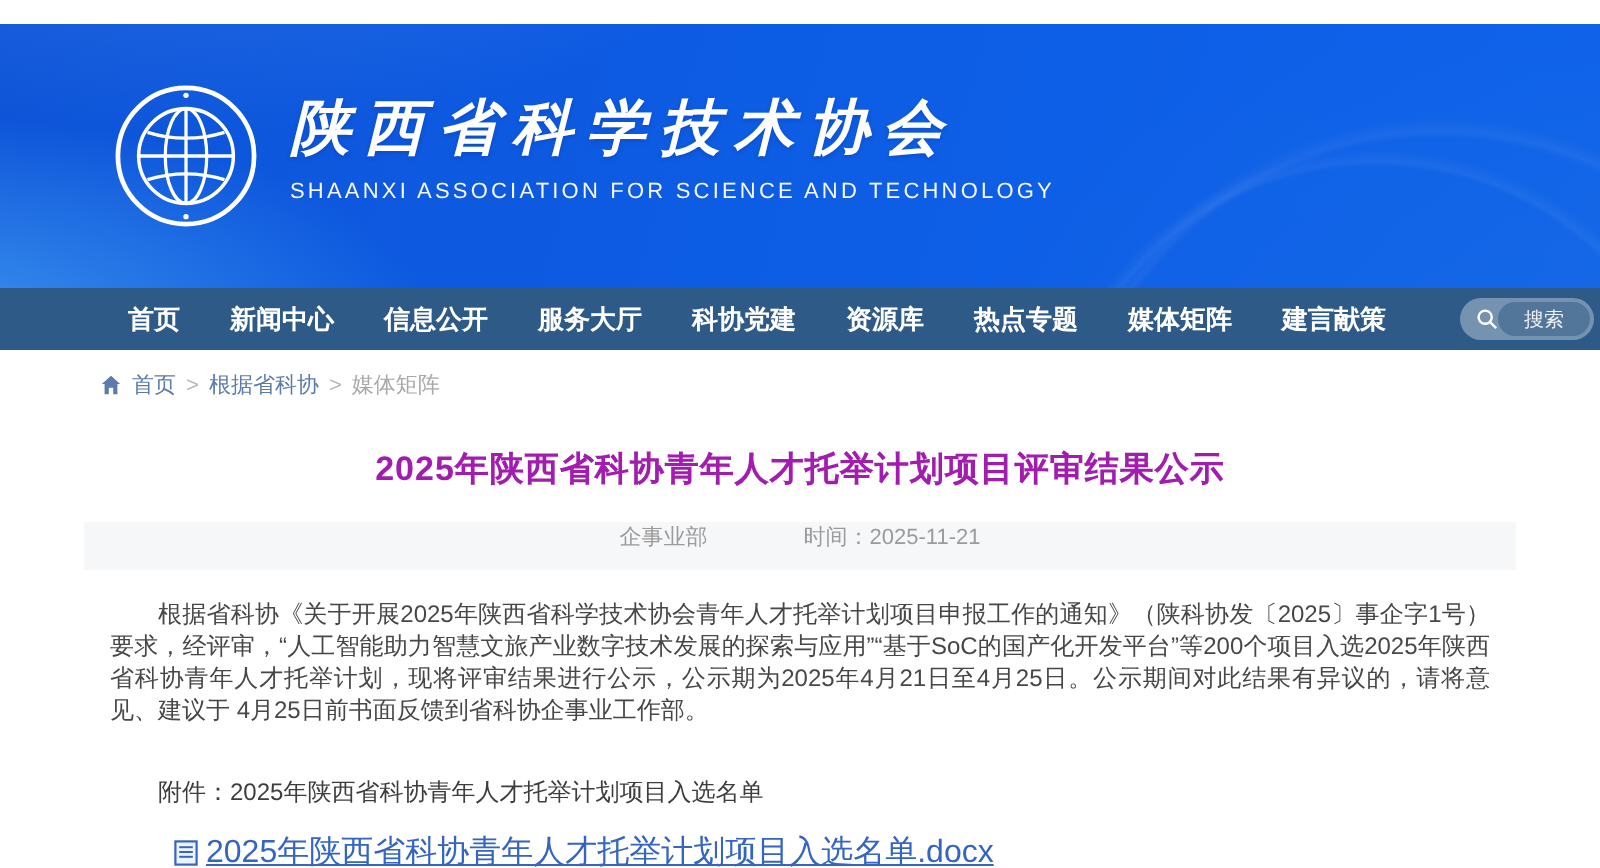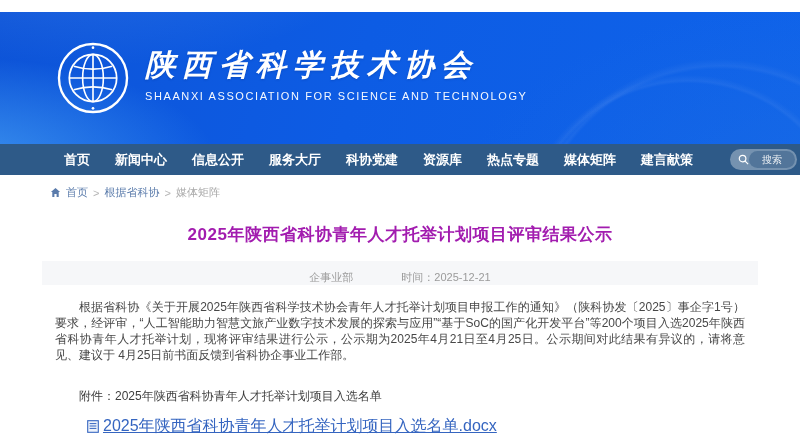--- a/index.html
+++ b/index.html
@@ -35,21 +35,21 @@
 
   
   .breadcrumb { display:flex; align-items:center; gap:5px; padding:10px 0 6px 50px; font-size:11px; color:#b5b5b5; background:#fff; }
   .crumb-home { width:11px; height:11px; display:block; }
   .crumb-link { color:#5a7bab; cursor:pointer; }
   .crumb-sep { color:#b5b5b5; }
   .crumb-current { color:#a9a9a9; }
 
   
   .article-title { text-align:center; font-size:17px; font-weight:bold; color:#a21caf; margin:17px 60px 15px; letter-spacing:.5px; }
-  .meta-bar { margin:0 42px; height:24px; background:#f6f7f9; display:flex; align-items:flex-end; justify-content:center; gap:48px;
+  .meta-bar { margin:0 42px; height:24px; background:#f6f7f9; display:flex; align-items:flex-start; justify-content:center; gap:48px;
               font-size:11px; color:#9b9b9b; }
   .article-body { margin:14px 55px 0; font-size:12px; line-height:16px; color:#474747; text-indent:2em; text-align:justify; }
   .attachment-label { margin:25px 55px 0; padding-left:2em; font-size:12px; color:#3d3d3d; }
   .attachment-row { margin:11px 55px 0; padding-left:2em; display:flex; align-items:center; gap:4px; }
   .doc-icon { width:12px; height:13px; display:block; flex:0 0 auto; }
   .attachment-link { font-size:16px; color:#3565c0; text-decoration:underline; cursor:pointer; }
   .signature { margin:9px 62px 0 0; text-align:right; font-size:12px; color:#4c4c4c; line-height:23px; }
 </style>
 </head>
 <body>
@@ -105,21 +105,21 @@
     <span class="crumb-link">根据省科协</span>
     <span class="crumb-sep">&gt;</span>
     <span class="crumb-current">媒体矩阵</span>
   </div>
 
   <div>
     <h1 class="article-title">2025年陕西省科协青年人才托举计划项目评审结果公示</h1>
 
     <div class="meta-bar">
       <span>企事业部</span>
-      <span>时间：2025-12-21</span>
+      <span>时间：2025-11-21</span>
     </div>
 
     <p class="article-body">根据省科协《关于开展2025年陕西省科学技术协会青年人才托举计划项目申报工作的通知》（陕科协发〔2025〕事企字1号）要求，经评审，“人工智能助力智慧文旅产业数字技术发展的探索与应用”“基于SoC的国产化开发平台”等200个项目入选2025年陕西省科协青年人才托举计划，现将评审结果进行公示，公示期为2025年4月21日至4月25日。公示期间对此结果有异议的，请将意见、建议于 4月25日前书面反馈到省科协企事业工作部。</p>
 
     <div class="attachment-label">附件：2025年陕西省科协青年人才托举计划项目入选名单</div>
 
     <div class="attachment-row">
       <svg class="doc-icon" viewBox="0 0 12 13">
         <rect x="0.7" y="0.7" width="10.6" height="11.6" fill="#eef3fb" stroke="#3565c0" stroke-width="1.1"></rect>
         <line x1="2.6" y1="3.6" x2="9.4" y2="3.6" stroke="#3565c0" stroke-width="1"></line>

